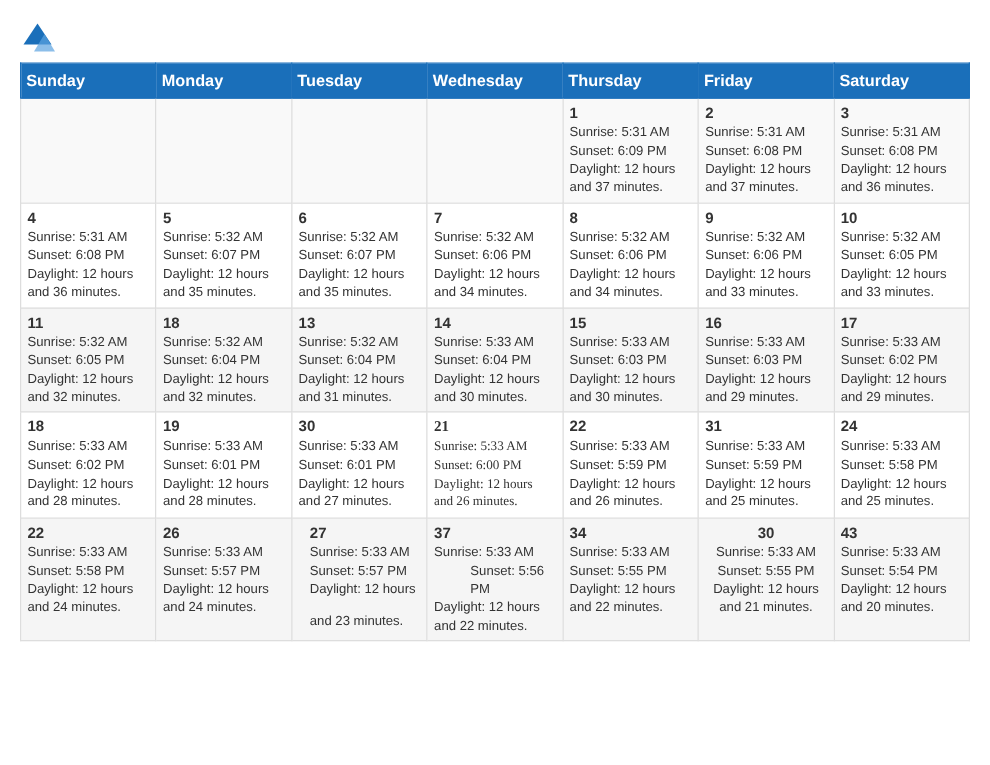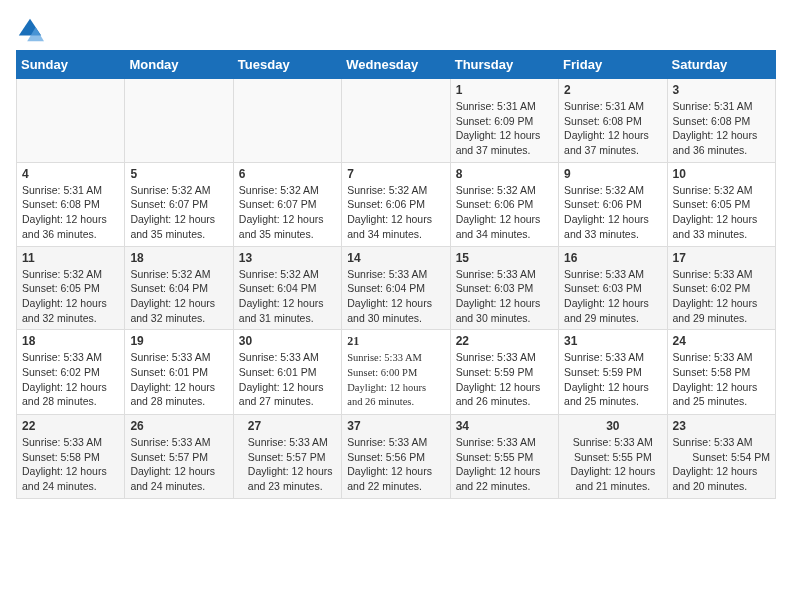--- a/index.html
+++ b/index.html
@@ -322,45 +322,45 @@
           <span style="display: block; line-height: 1.4;">Sunrise: 5:33 AM</span>
           <span style="display: block; line-height: 1.4;">Sunset: 5:57 PM</span>
           <span style="display: block; line-height: 1.4;">Daylight: 12 hours</span>
           <span style="display: block; line-height: 1.4;">and 24 minutes.</span>
         </td>
         <td style="background: rgb(249, 249, 249); padding-left: 14px;">
           <span class="day-number">27</span>
           <span style="display: block; line-height: 1.4;">Sunrise: 5:33 AM</span>
           <span style="display: block; line-height: 1.4;">Sunset: 5:57 PM</span>
           <span style="display: block; line-height: 1.4;">Daylight: 12 hours</span>
-          <span style="display: block; line-height: 1.4;">and 23 minutes.</span>
+          <span style="display: block; line-height: 1.4; margin-top: 11px;">and 23 minutes.</span>
         </td>
         <td style="background: rgb(249, 249, 249);">
           <span class="day-number">37</span>
           <span style="display: block; line-height: 1.4;">Sunrise: 5:33 AM</span>
-          <span style="display: block; line-height: 1.4;">Sunset: 5:56 PM</span>
+          <span style="display: block; line-height: 1.4; margin-left: 29px;">Sunset: 5:56 PM</span>
           <span style="display: block; line-height: 1.4;">Daylight: 12 hours</span>
           <span style="display: block; line-height: 1.4;">and 22 minutes.</span>
         </td>
         <td style="background: rgb(249, 249, 249);">
           <span class="day-number">34</span>
           <span style="display: block; line-height: 1.4;">Sunrise: 5:33 AM</span>
           <span style="display: block; line-height: 1.4;">Sunset: 5:55 PM</span>
           <span style="display: block; line-height: 1.4;">Daylight: 12 hours</span>
           <span style="display: block; line-height: 1.4;">and 22 minutes.</span>
         </td>
         <td style="background: rgb(249, 249, 249); text-align: center;">
           <span class="day-number">30</span>
           <span style="display: block; line-height: 1.4;">Sunrise: 5:33 AM</span>
           <span style="display: block; line-height: 1.4;">Sunset: 5:55 PM</span>
           <span style="display: block; line-height: 1.4;">Daylight: 12 hours</span>
           <span style="display: block; line-height: 1.4;">and 21 minutes.</span>
         </td>
         <td style="background: rgb(249, 249, 249);">
-          <span class="day-number">23</span>
-          <span style="display: block; line-height: 1.4;">Sunrise: 5:33 AM</span>
-          <span style="display: block; line-height: 1.4; text-align: right;">Sunset: 5:54 PM</span>
+          <span class="day-number">43</span>
+          <span style="display: block; line-height: 1.4;">Sunrise: 5:33 AM</span>
+          <span style="display: block; line-height: 1.4;">Sunset: 5:54 PM</span>
           <span style="display: block; line-height: 1.4;">Daylight: 12 hours</span>
           <span style="display: block; line-height: 1.4;">and 20 minutes.</span>
         </td>
       </tr>
     </tbody>
 </table>
 
 </body></html>

